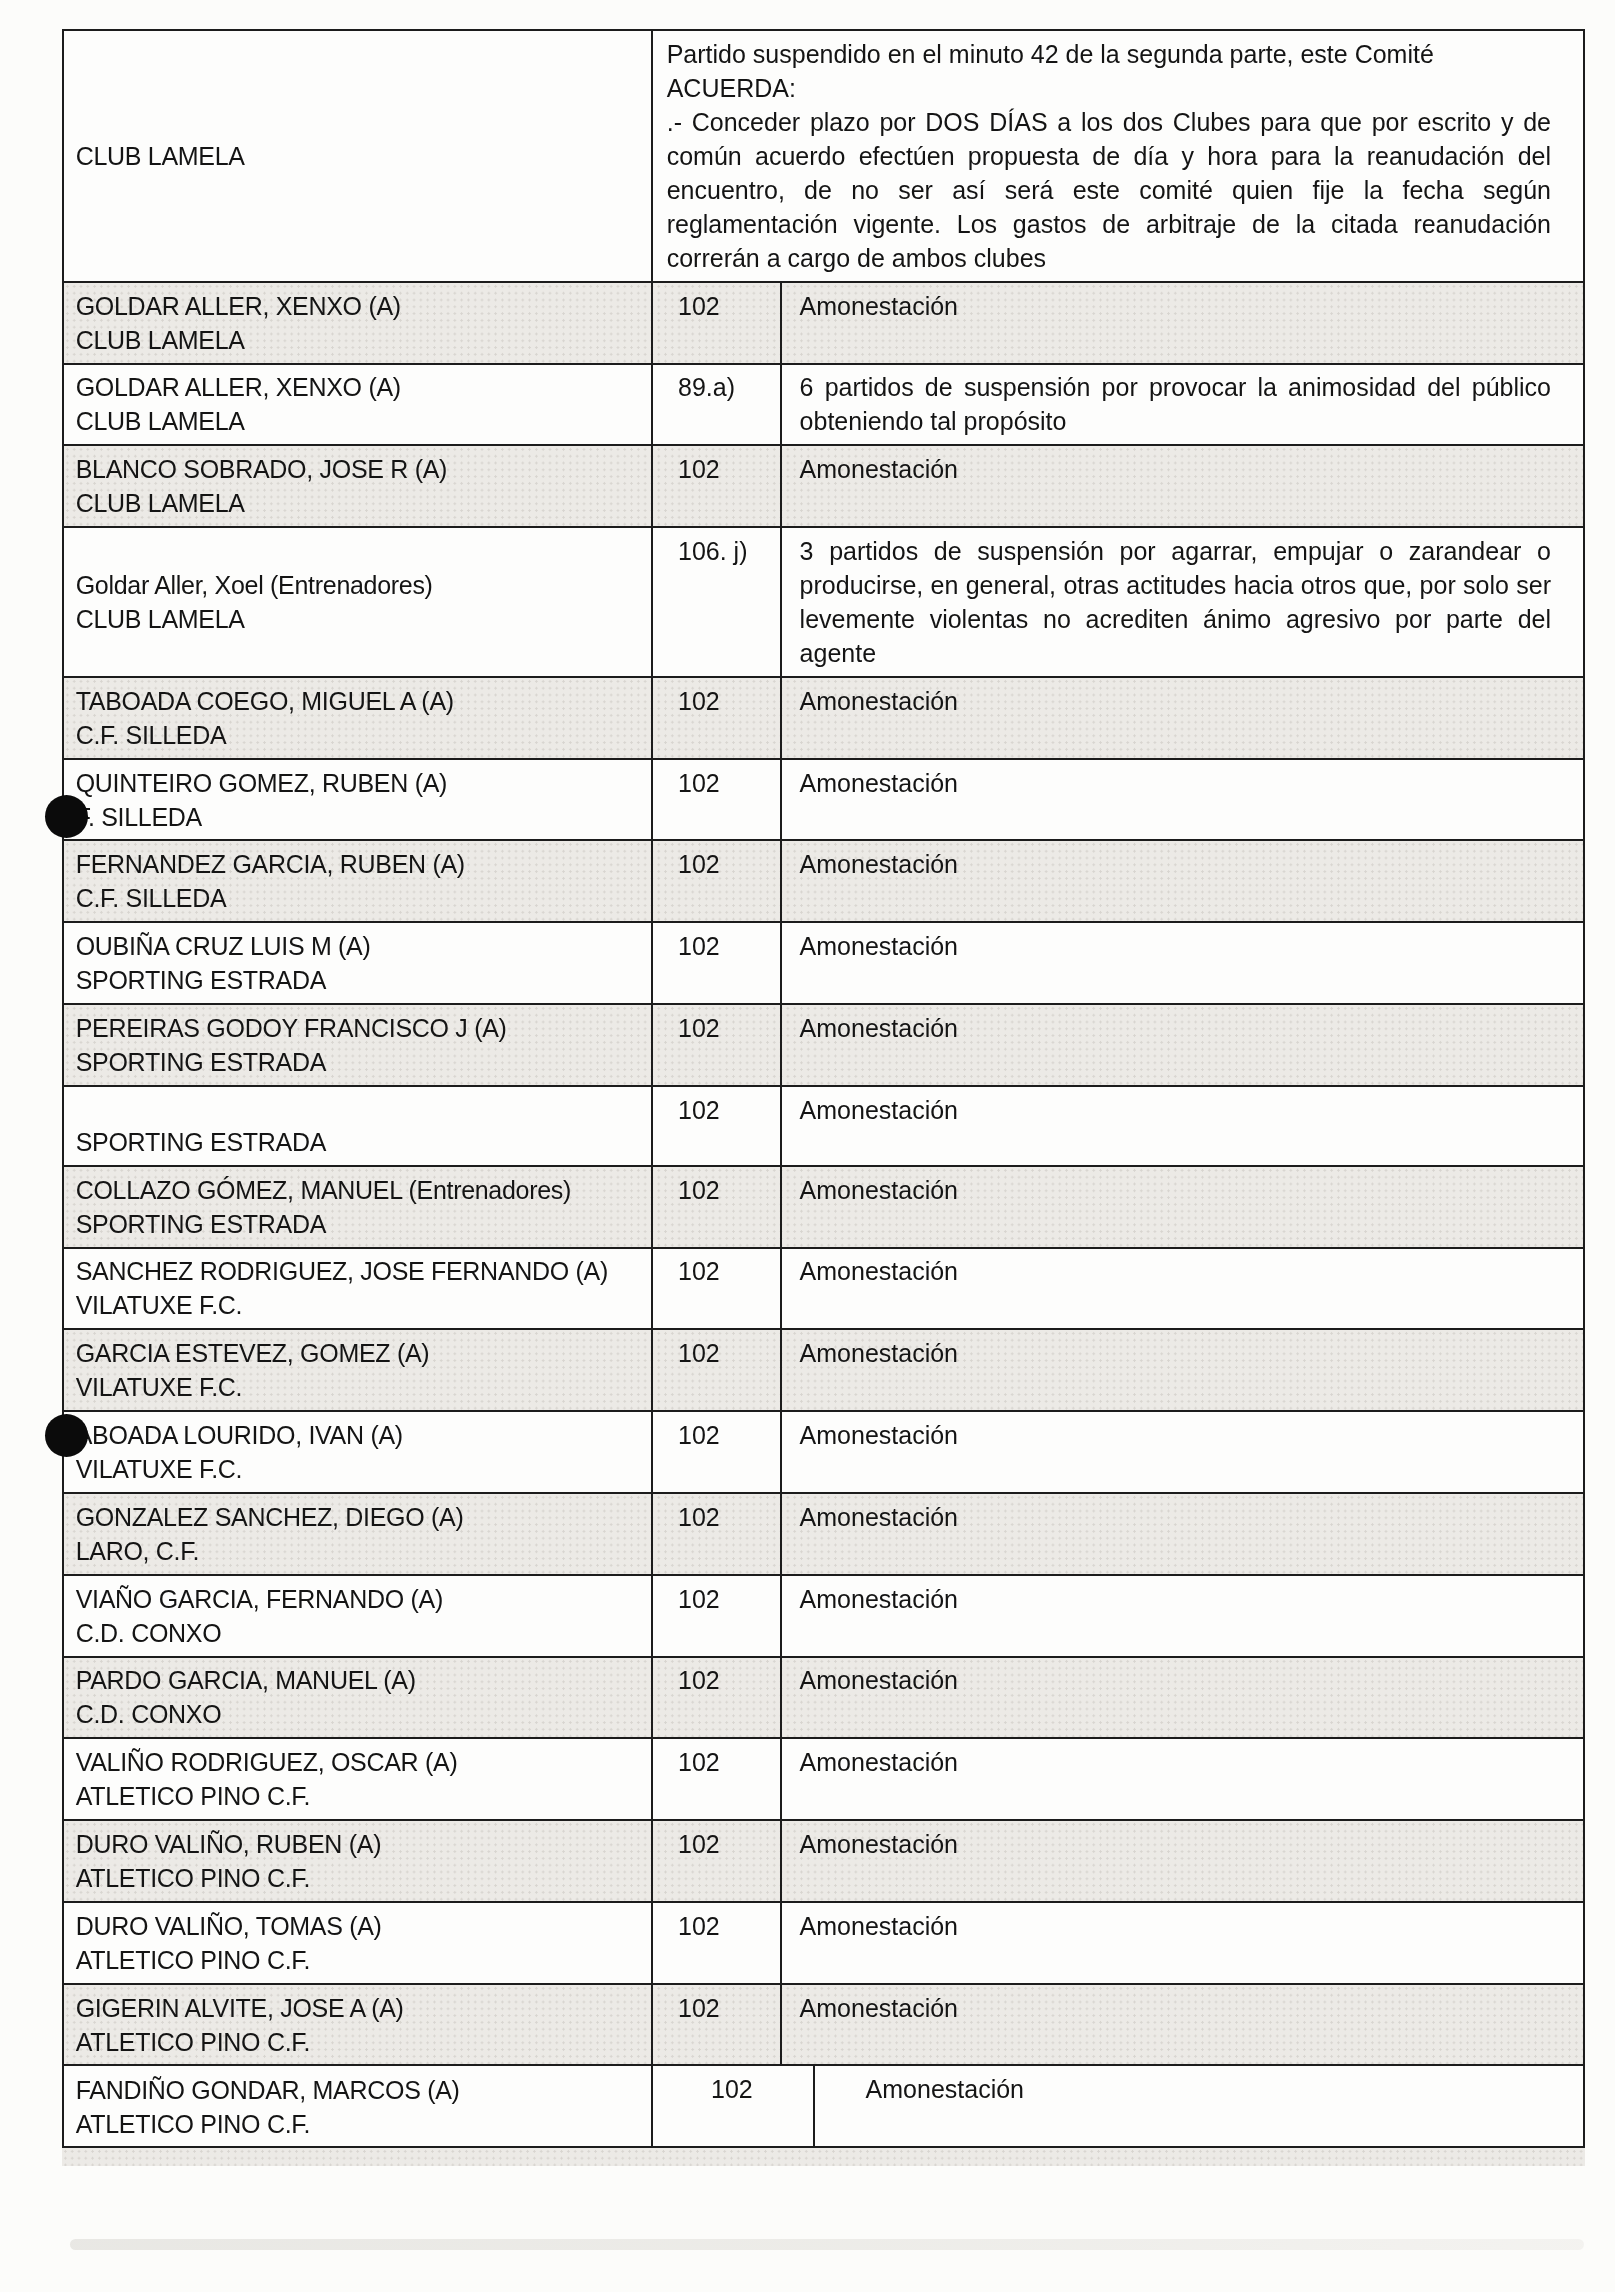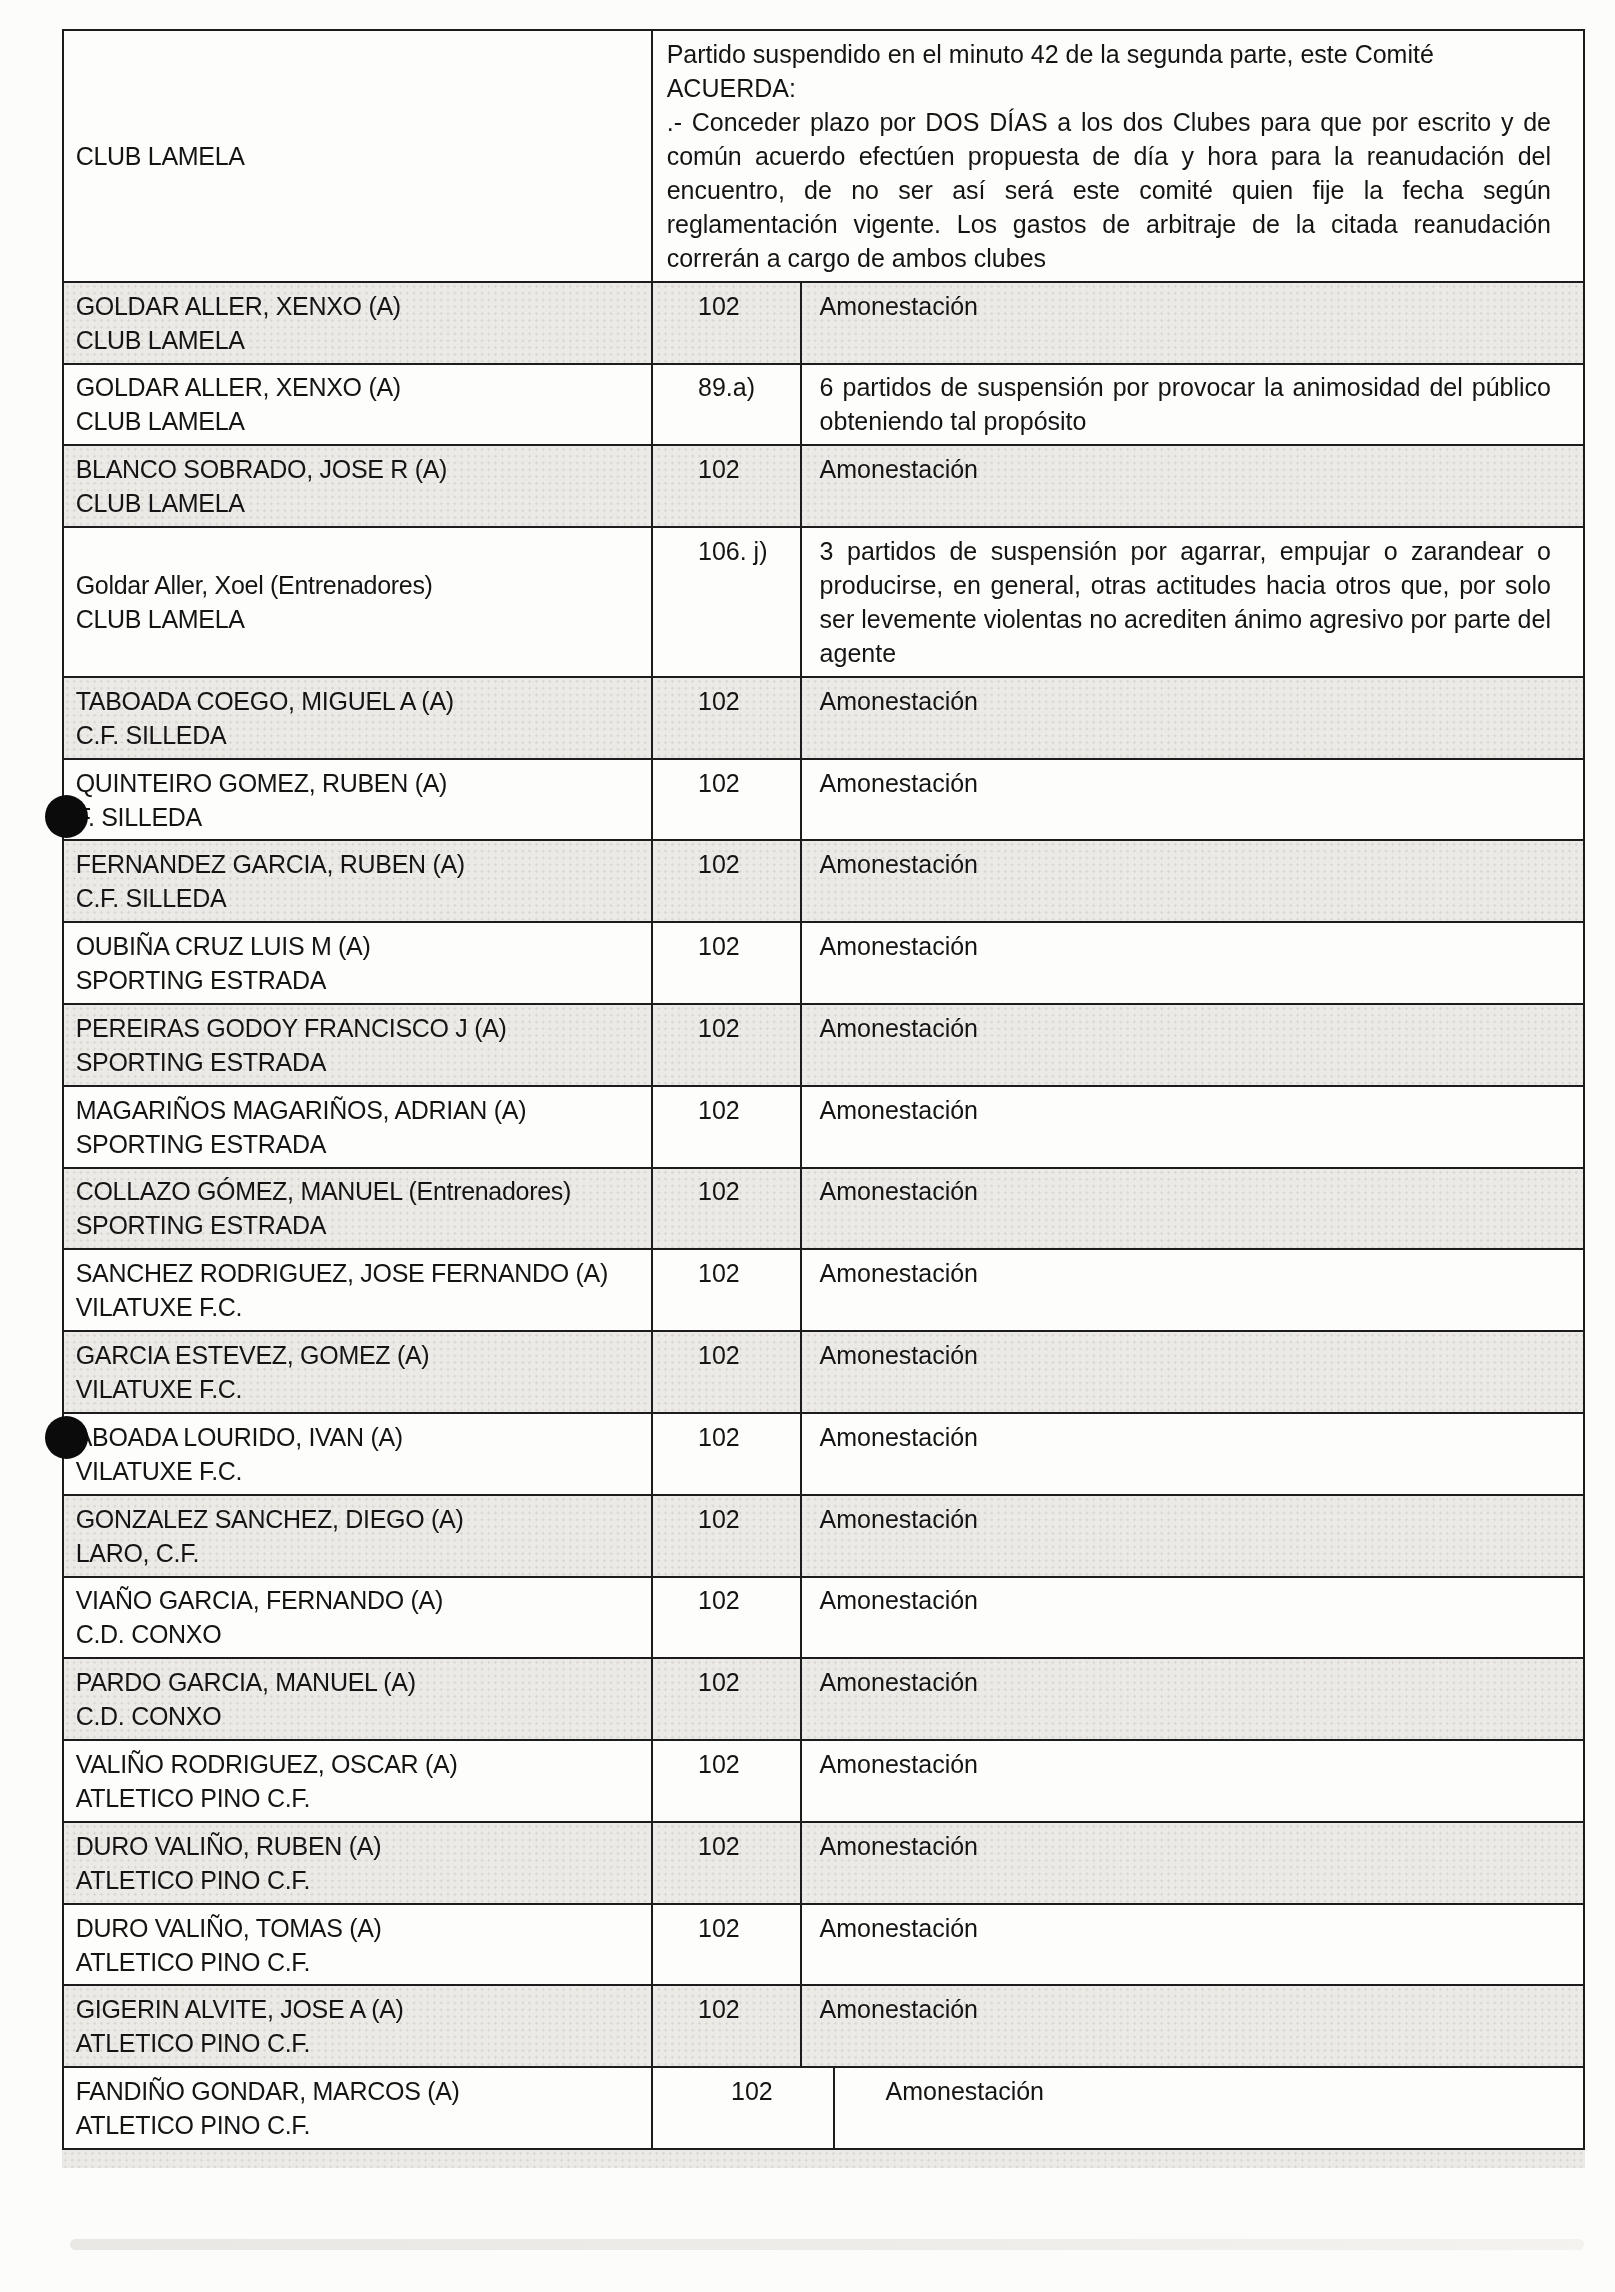--- a/index.html
+++ b/index.html
@@ -59,21 +59,20 @@
     white-space: nowrap;
     letter-spacing: -0.3px;
   }
   .code-cell {
     width: 129px;
     flex: 0 0 129px;
     border-right: 2px solid var(--border);
     padding-left: 25px;
     padding-right: 5.9px;
     white-space: nowrap;
-    margin-left: 20px;
   }
   .desc-cell {
     flex: 1 1 auto;
     padding-left: 17.6px;
     padding-right: 32px;
     border-radius: 17px;
   }
   .desc-cell span {
     display: block;
     white-space: pre-line;
@@ -261,21 +260,20 @@
       <span>102</span>
     </div>
     <div class="cell desc-cell">
       <span>Amonestación</span>
     </div>
   </div>
 
   <div class="row">
     <div class="cell name-cell">
       <div class="name-block">
-        <div class="player-name">MAGARIÑOS MAGARIÑOS, ADRIAN (A)</div>
         <div class="club-name">SPORTING ESTRADA</div>
       </div>
     </div>
     <div class="cell code-cell">
       <span>102</span>
     </div>
     <div class="cell desc-cell">
       <span>Amonestación</span>
     </div>
   </div>

